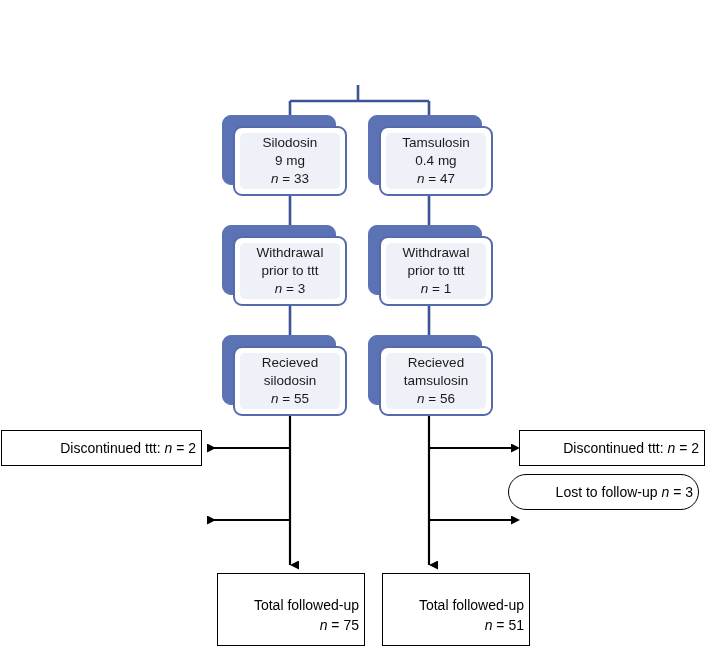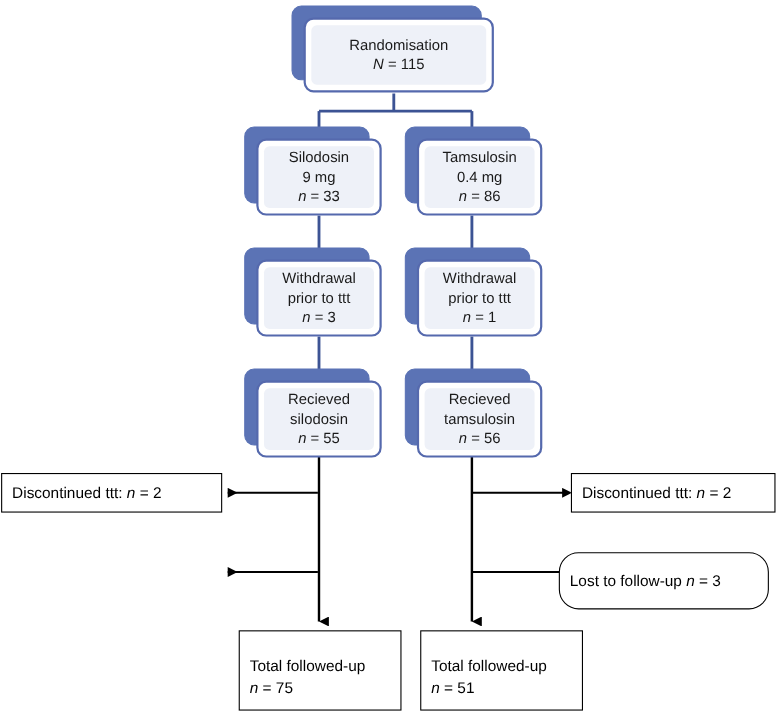--- a/index.html
+++ b/index.html
@@ -75,20 +75,21 @@
 
   
   .sbox {
     position: absolute;
     box-sizing: border-box;
     background: #ffffff;
     border: 1.6px solid #000000;
     font-size: 14px;
     line-height: 1.45;
     color: #000000;
+    text-align: right;
   }
   .sbox .txt {
     position: absolute;
     left: 9px;
     top: 21px;
     right: 5px;
     white-space: nowrap;
   }
   .sbox.vcenter .txt {
     top: 50%;
@@ -150,48 +151,39 @@
       <path d="M289,448 L207,448" marker-end="url(#arrL)"></path>
       <path d="M289,520 L207,520" marker-end="url(#arrL)"></path>
     </g>
 
     <g stroke="#000000" stroke-width="1.8" fill="none">
       <path d="M430,448 L512,448" marker-end="url(#arrR)"></path>
       <path d="M430,520 L512,520" marker-end="url(#arrR)"></path>
     </g>
   </svg>
 
-  <div class="rbox" style="left:265px; top:5px; width:173px; height:68px;">
-    <div class="shadow"></div>
-    <div class="face">
-      <div class="inner">
-        <span class="line">Randomisation</span>
-        <span class="line"><em>N</em><span> = 115</span></span>
-      </div>
-    </div>
-  </div>
 
   <div class="rbox" style="left:222px; top:115px; width:114px; height:70px;">
     <div class="shadow"></div>
     <div class="face">
       <div class="inner">
         <span class="line">Silodosin</span>
         <span class="line">9 mg</span>
         <span class="line"><em>n</em><span> = 33</span></span>
       </div>
     </div>
   </div>
 
   <div class="rbox" style="left:368px; top:115px; width:114px; height:70px;">
     <div class="shadow"></div>
     <div class="face">
       <div class="inner">
         <span class="line">Tamsulosin</span>
         <span class="line">0.4 mg</span>
-        <span class="line"><em>n</em><span> = 86</span></span>
+        <span class="line"><em>n</em><span> = 47</span></span>
       </div>
     </div>
   </div>
 
   <div class="rbox" style="left:222px; top:225px; width:114px; height:70px;">
     <div class="shadow"></div>
     <div class="face">
       <div class="inner">
         <span class="line">Withdrawal</span>
         <span class="line">prior to ttt</span>
@@ -235,21 +227,21 @@
 
   <div class="sbox vcenter" style="left:1px; top:430px; width:201px; height:36px;">
     <div class="txt"><span>Discontinued ttt: </span><em>n</em><span> = 2</span></div>
   </div>
 
   <div class="sbox vcenter" style="left:519px; top:430px; width:186px; height:36px;">
     <div class="txt"><span>Discontinued ttt: </span><em>n</em><span> = 2</span></div>
   </div>
 
 
-  <div class="sbox vcenter" style="left:508px; top:502px; width:191px; height:52px;border-radius:18px;">
+  <div class="sbox vcenter" style="left:508px; top:474px; width:191px; height:36px;border-radius:18px;">
     <div class="txt"><span>Lost to follow-up </span><em>n</em><span> = 3</span></div>
   </div>
 
   <div class="sbox" style="left:217px; top:573px; width:148px; height:73px;">
     <div class="txt">
       <span>Total followed-up</span><br>
       <em>n</em><span> = 75</span>
     </div>
   </div>
 

